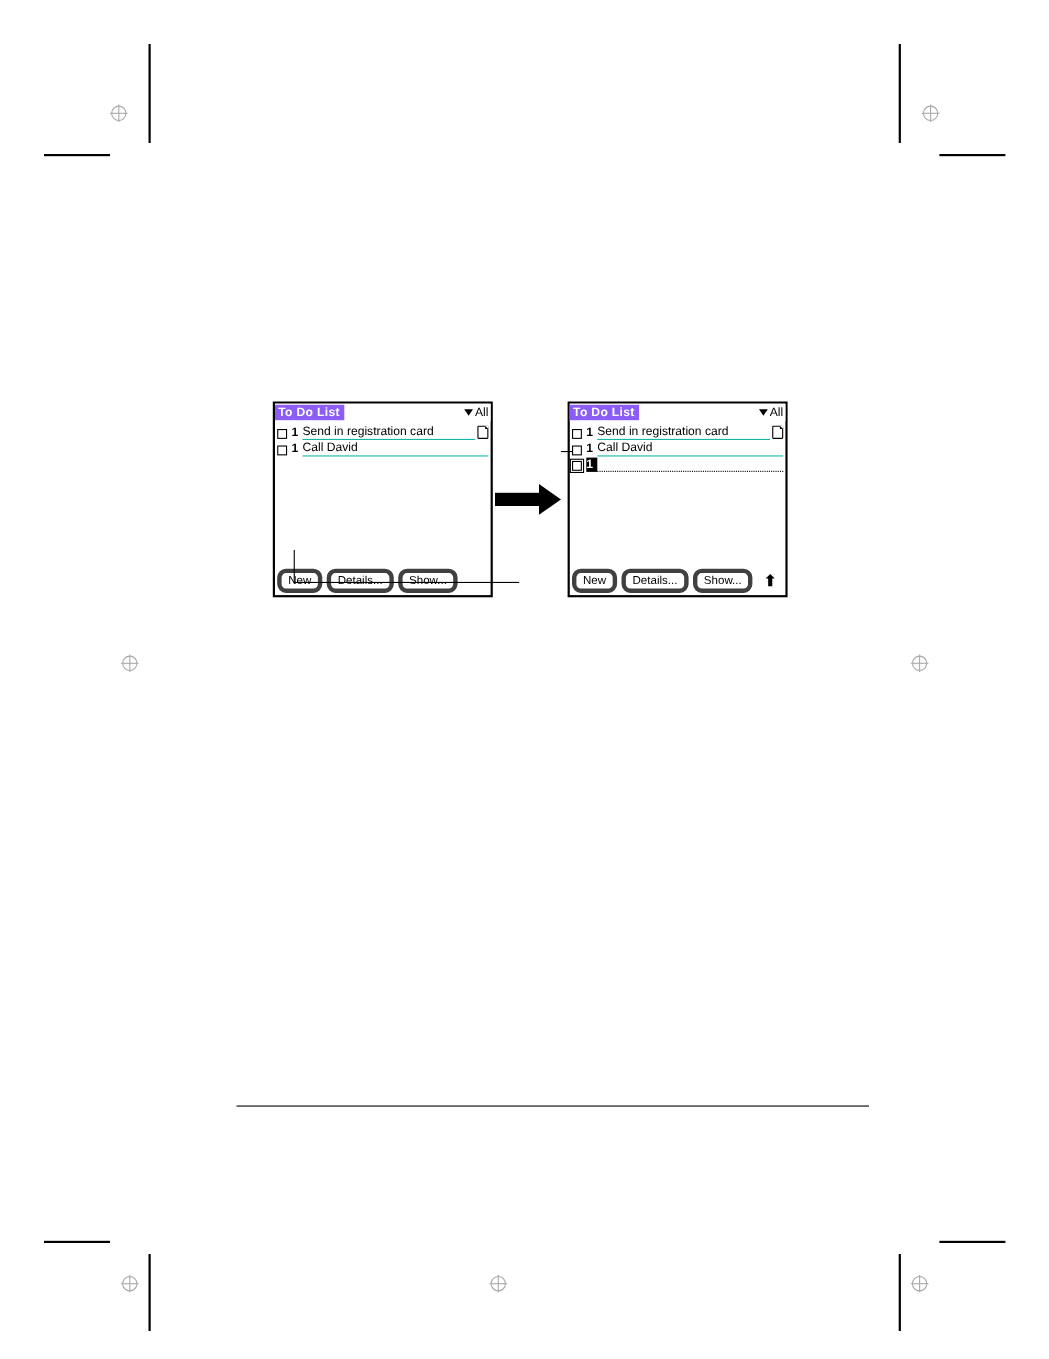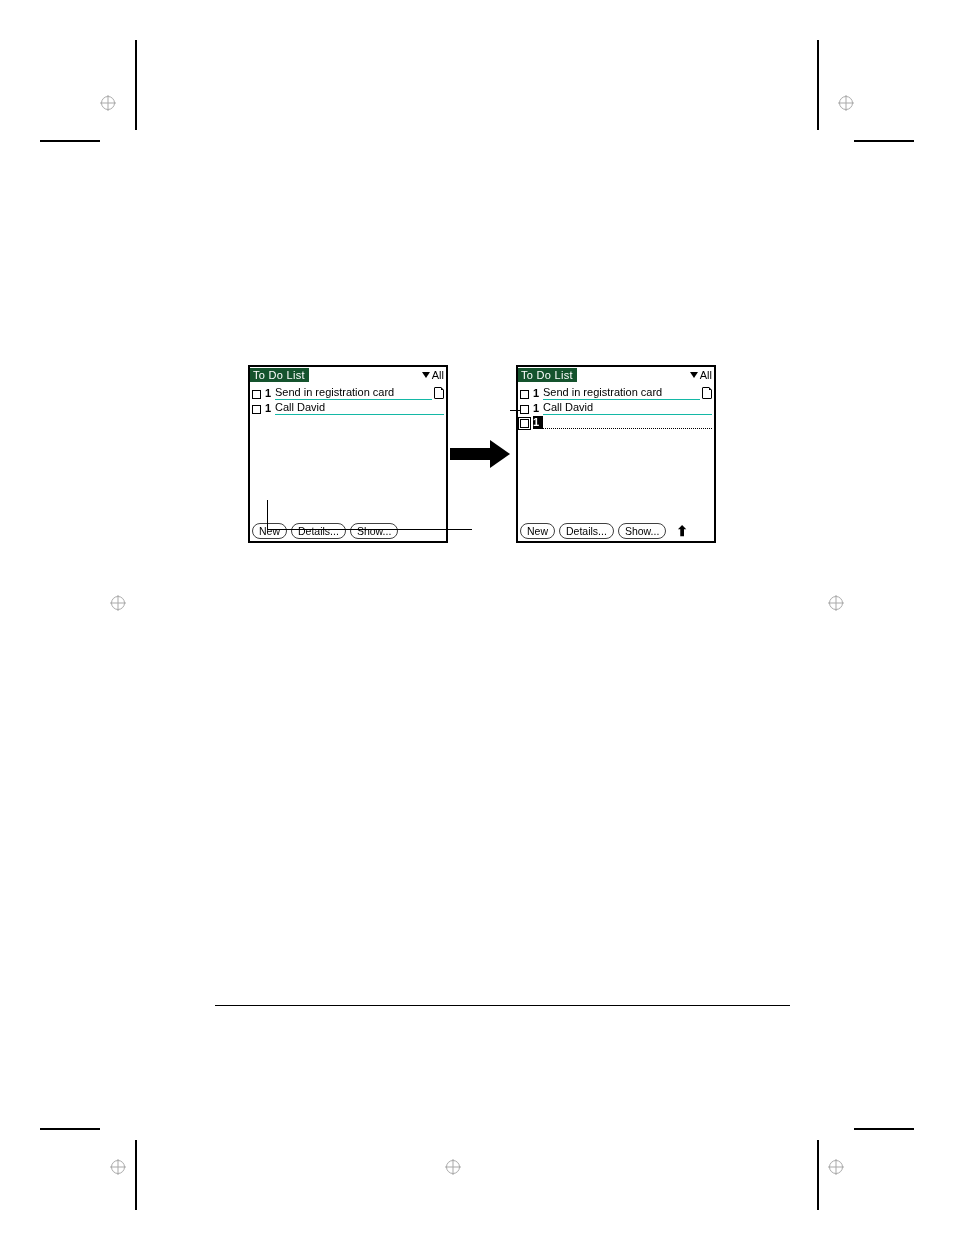--- a/index.html
+++ b/index.html
@@ -9,36 +9,36 @@
   .reg{position:absolute;width:16px;height:16px;}
   .reg .c{position:absolute;left:50%;top:50%;width:12px;height:12px;border:1px solid #aaa;border-radius:50%;transform:translate(-50%,-50%);}
   .reg .h{position:absolute;left:0;top:50%;width:100%;height:1px;background:#aaa;transform:translateY(-0.5px);}
   .reg .v{position:absolute;top:0;left:50%;height:100%;width:1px;background:#aaa;transform:translateX(-0.5px);}
   
   .tick{position:absolute;background:#000;}
 
   
   .screen{position:absolute;width:200px;height:178px;border:2px solid #000;background:#fff;box-sizing:border-box;}
   .titlebar{display:flex;align-items:center;height:16px;background:#fff;}
-  .titlebar .title{background:#14532d;color:#fff;font-weight:normal;font-size:11px;padding:1px 4px 1px 3px;letter-spacing:0.3px;}
+  .titlebar .title{background:#8b5cf6;color:#fff;font-weight:bold;font-size:11px;padding:1px 4px 1px 3px;letter-spacing:0.3px;}
   .titlebar .spacer{flex:1;}
   .cat-label{font-size:11px;display:flex;align-items:center;gap:2px;margin-right:2px;}
   .tri{width:0;height:0;border-left:4px solid transparent;border-right:4px solid transparent;border-top:6px solid #000;display:inline-block;}
   .list{padding:2px 2px 0 2px;}
   .row{display:flex;align-items:flex-end;font-size:11px;line-height:13px;margin:1px 0;}
   .chk{width:9px;height:9px;border:1.5px solid #000;box-sizing:border-box;margin-right:4px;flex:0 0 auto;position:relative;top:-1px;}
   .chk.sel{outline:1px solid #000;outline-offset:1px;}
   .prio{font-weight:bold;width:10px;flex:0 0 auto;}
   .txt{flex:1;border-bottom:1px dotted #000;white-space:nowrap;overflow:hidden;}
   .txt.underline{border-bottom:1px solid #14b8a6;}
   .note{width:8px;height:10px;border:1px solid #000;border-radius:1px;margin-left:2px;position:relative;top:-1px;}
   .note::after{content:"";position:absolute;right:-1px;top:-1px;width:0;height:0;border-left:3px solid #000;border-top:3px solid #fff;}
 
   .btnbar{position:absolute;left:2px;bottom:2px;display:flex;gap:4px;align-items:center;}
-  .pbtn{border:1px solid #404040;border-radius:8px;font-size:10.5px;padding:0 6px;line-height:14px;background:#fff;}
+  .pbtn{border:4px solid #404040;border-radius:8px;font-size:10.5px;padding:0 6px;line-height:14px;background:#fff;}
   .shift{margin-left:6px;font-size:14px;font-weight:bold;}
 
   
   .big-arrow{position:absolute;display:flex;align-items:center;}
   .big-arrow .shaft{width:40px;height:12px;background:#000;}
   .big-arrow .head{width:0;height:0;border-top:14px solid transparent;border-bottom:14px solid transparent;border-left:20px solid #000;}
 
   
   .annot{position:absolute;border-left:1px solid #000;border-bottom:1px solid #000;box-sizing:border-box;}
 

